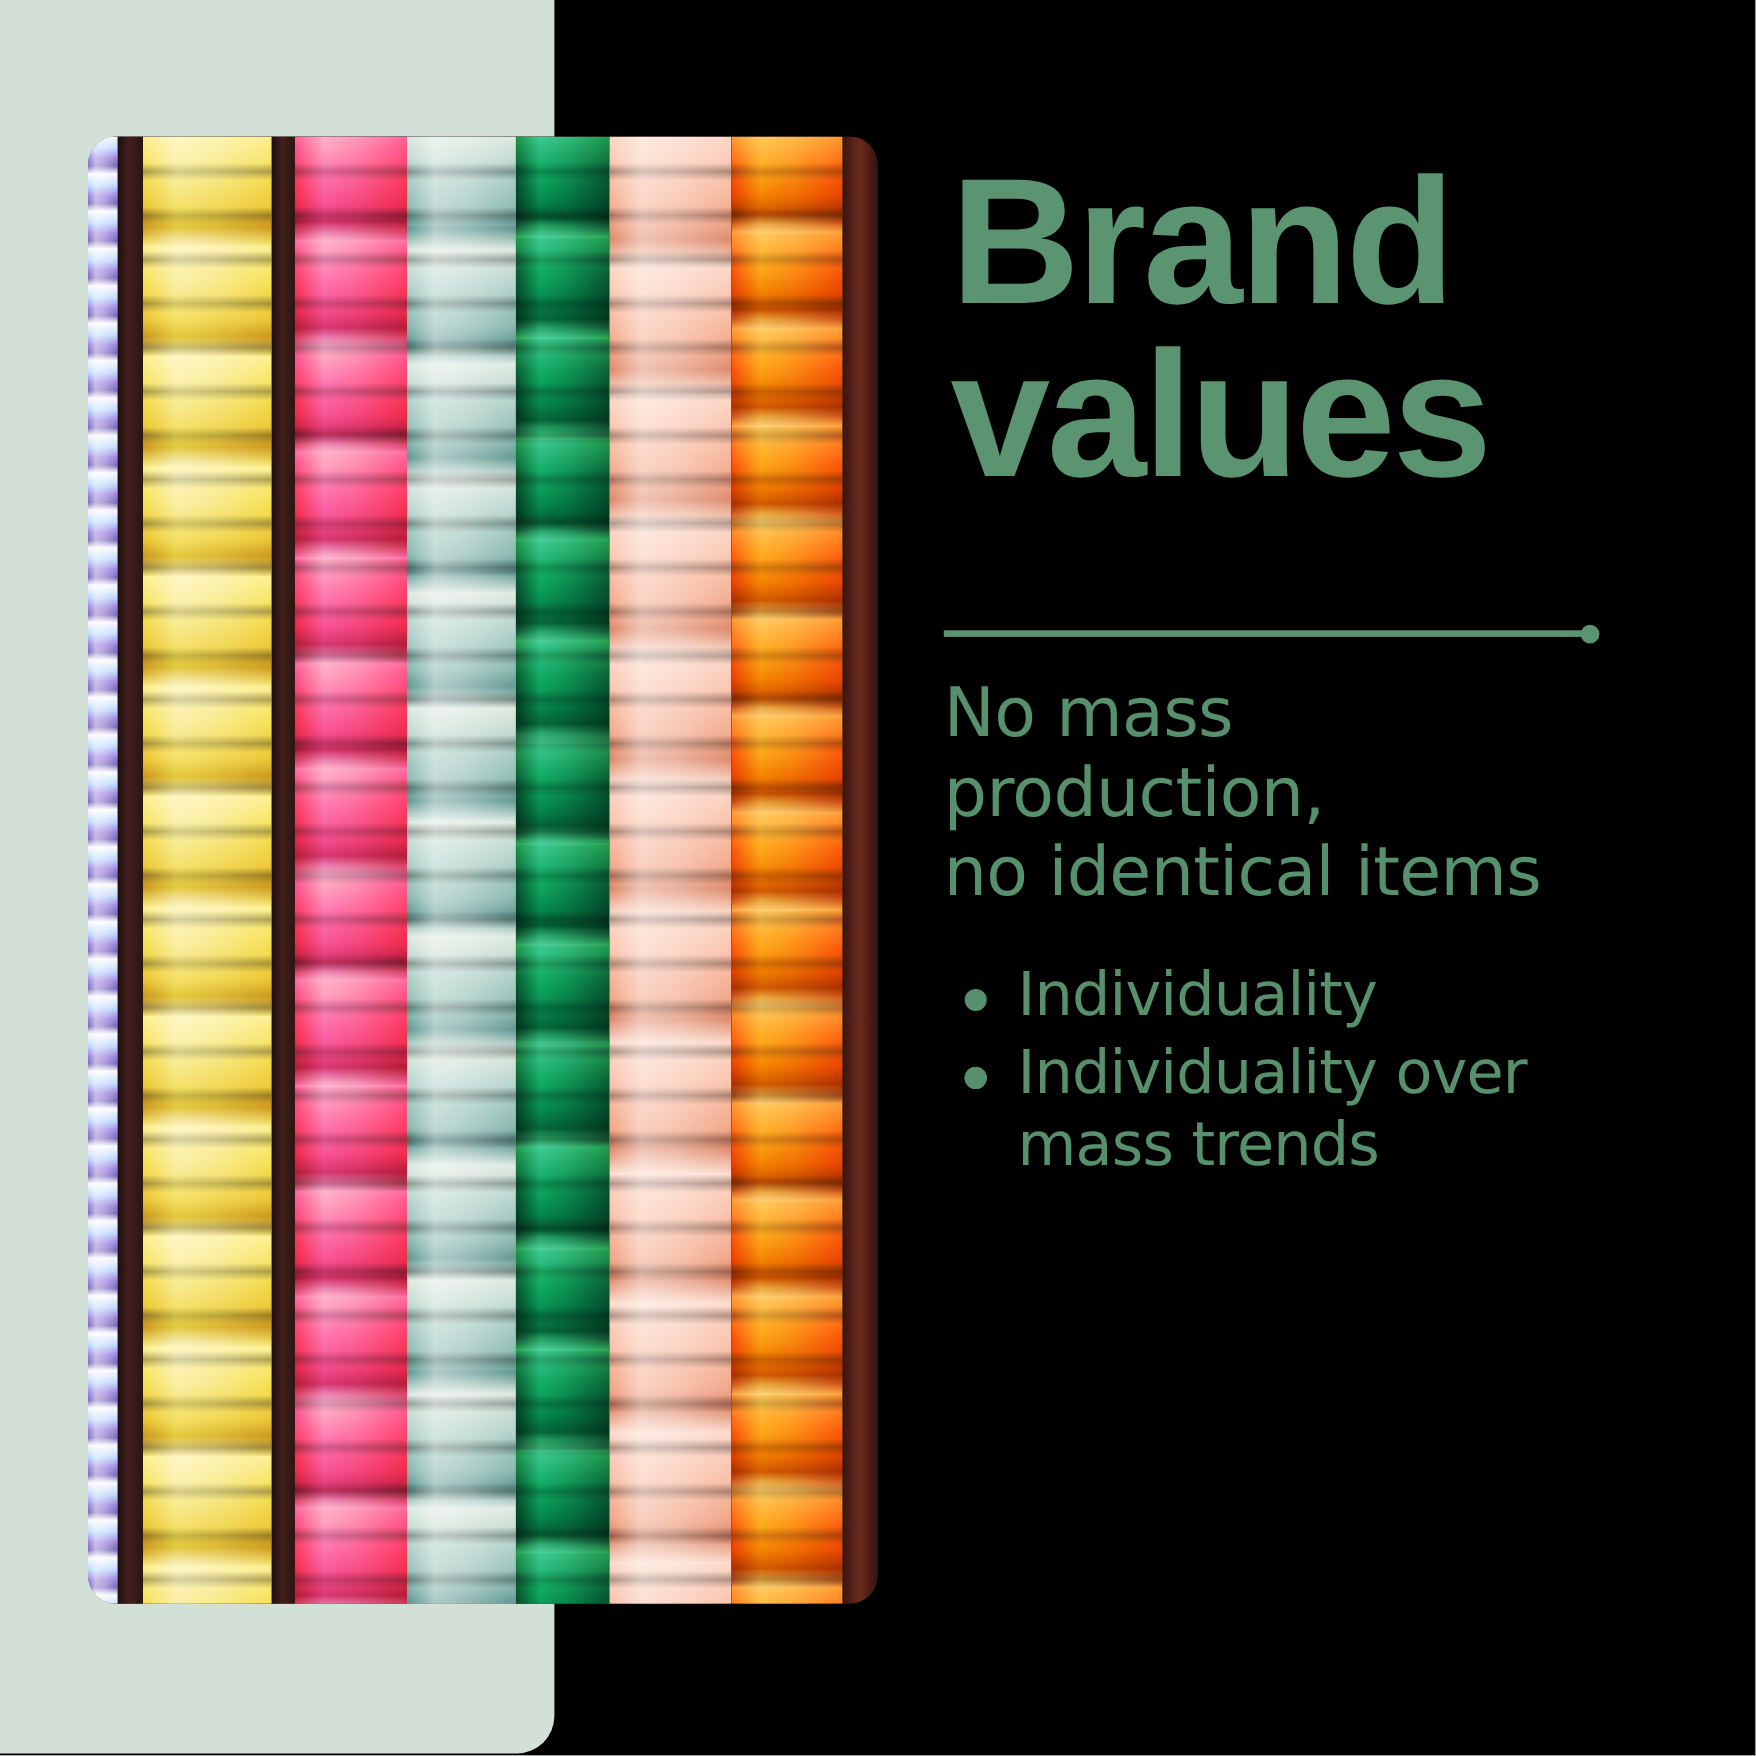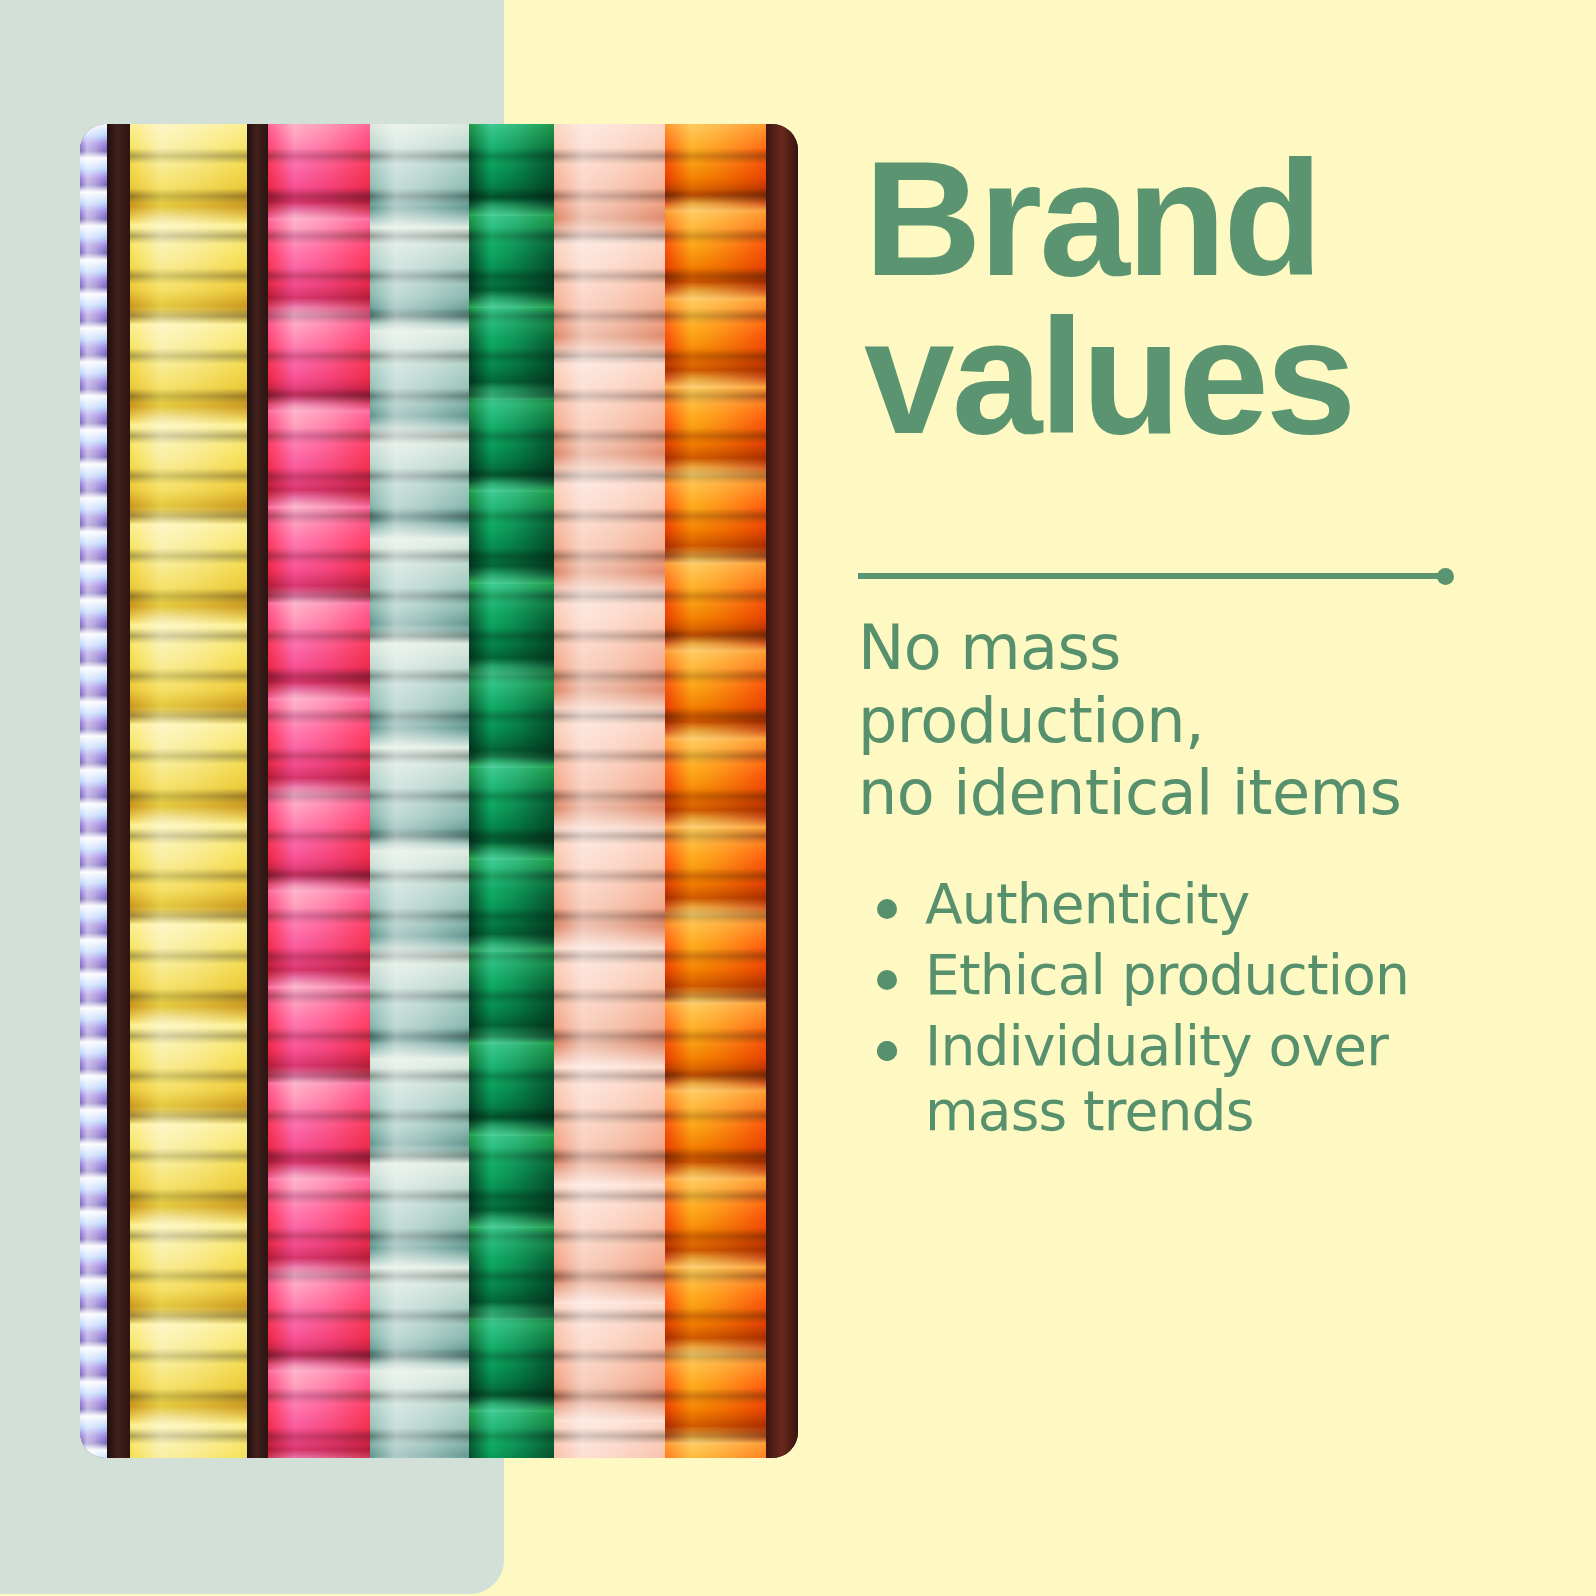--- a/index.html
+++ b/index.html
@@ -8,21 +8,21 @@
     background: #ffffff;
   }
   body {
     font-family: "Liberation Sans", sans-serif;
   }
 
   #canvas {
     position: relative;
     width: 1596px;
     height: 1596px;
-    background: #fef9c3;
+    background: #000000;
     overflow: hidden;
   }
 
   
   .mint-panel {
     position: absolute;
     left: 0;
     top: 0;
     width: 504px;
     height: 1594px;
@@ -331,25 +331,24 @@
       <div class="divider-line"></div>
       <div class="divider-dot"></div>
     </div>
 
     <p class="subtitle">No mass production,
 no identical items</p>
 
     <ul class="values-list">
       <li class="value-item">
         <span class="dot"></span>
-        <span>Authenticity</span>
+        <span>Individuality</span>
       </li>
       <li class="value-item">
         <span class="dot"></span>
-        <span>Ethical production</span>
       </li>
       <li class="value-item">
         <span class="dot"></span>
       </li>
       <li class="value-item">
         <span class="dot"></span>
         <span>Individuality over mass trends</span>
       </li>
     </ul>
 

